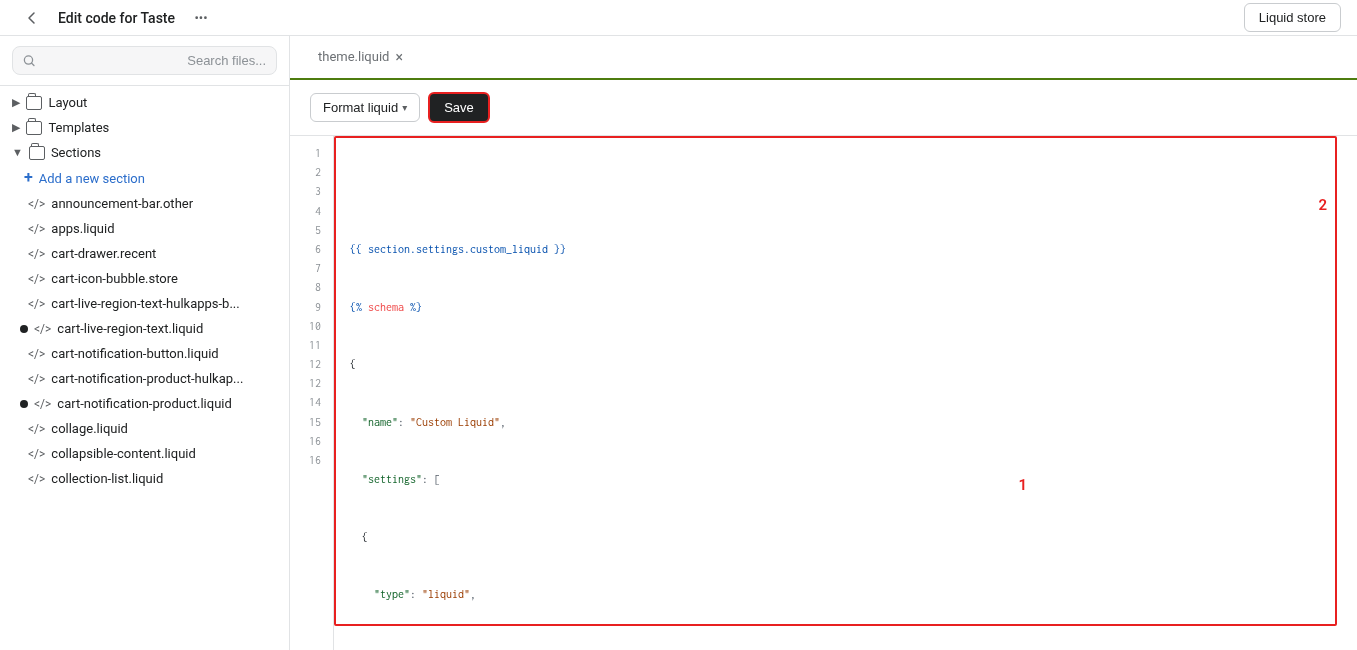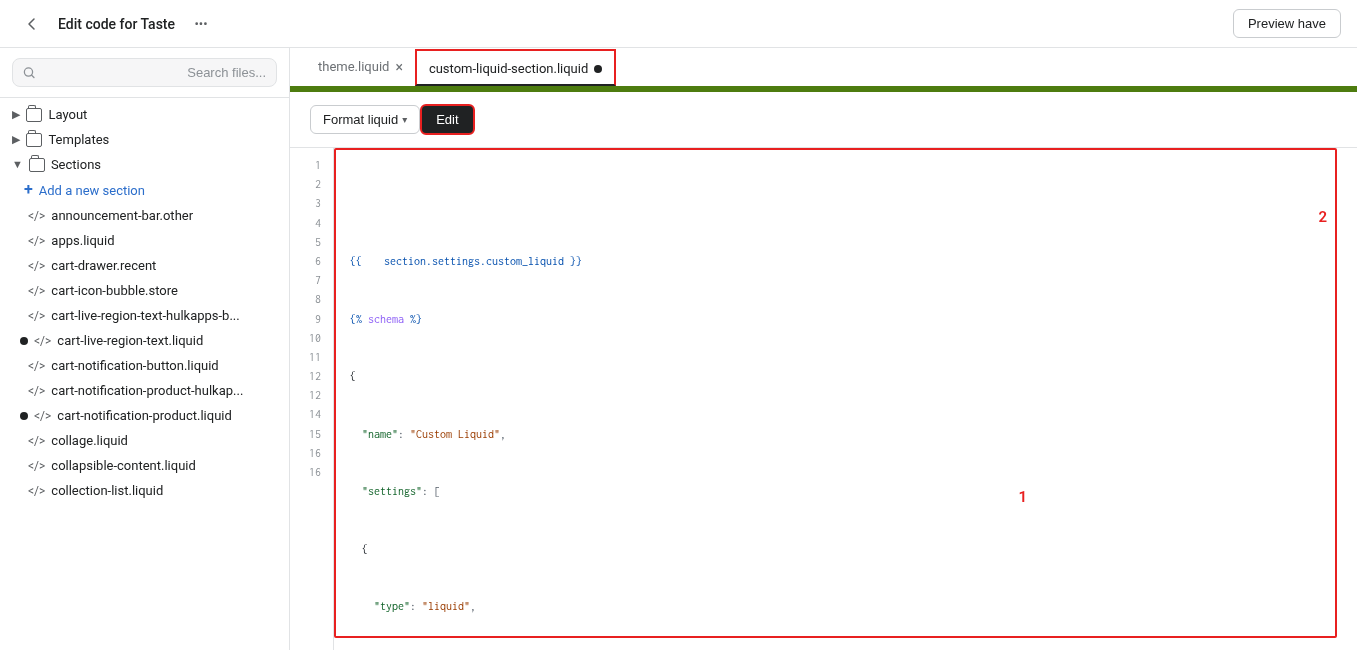--- a/index.html
+++ b/index.html
@@ -1,19 +1,19 @@
 <!DOCTYPE html>
 <html><head>
   <meta charset="utf-8">
   <style>
     * { box-sizing: border-box; margin: 0; padding: 0; }
     body { font-family: -apple-system, BlinkMacSystemFont, 'Segoe UI', Roboto, sans-serif; font-size: 13px; background: #fff; display: flex; flex-direction: column; height: 650px; overflow: hidden; }
 
     
-    .topbar { display: flex; align-items: center; justify-content: space-between; padding: 0 16px; height: 48px; border-bottom: 1px solid #e1e3e5; background: #fff; }
+    .topbar { display: flex; align-items: center; justify-content: space-between; padding: 0 16px; height: 36px; border-bottom: 1px solid #e1e3e5; background: #fff; }
     .topbar-left { display: flex; align-items: center; gap: 10px; }
     .topbar-back { width: 32px; height: 32px; display: flex; align-items: center; justify-content: center; cursor: pointer; border-radius: 6px; }
     .topbar-title { font-size: 14px; color: #202223; font-weight: 500; }
     .topbar-dots { width: 32px; height: 32px; display: flex; align-items: center; justify-content: center; cursor: pointer; border-radius: 6px; color: #5c5f62; }
     .preview-btn { border: 1px solid #c9cccf; background: #fff; border-radius: 6px; padding: 6px 14px; font-size: 13px; cursor: pointer; color: #202223; }
 
     
     .main { display: flex; flex: 1; overflow: hidden; }
 
     
@@ -30,48 +30,48 @@
     .tree-folder-icon { width: 16px; height: 14px; border: 1.5px solid #5c5f62; border-radius: 2px; position: relative; flex-shrink: 0; }
     .tree-folder-icon::before { content: ''; position: absolute; top: -4px; left: 1px; width: 6px; height: 3px; border: 1.5px solid #5c5f62; border-bottom: none; border-radius: 2px 2px 0 0; }
     .tree-code-icon { color: #5c5f62; font-size: 12px; flex-shrink: 0; }
     .add-section { display: flex; align-items: center; gap: 6px; padding: 5px 12px 5px 24px; cursor: pointer; color: #2c6ecb; font-size: 13px; }
     .add-icon { font-size: 16px; font-weight: 600; line-height: 1; }
 
     
     .content { flex: 1; display: flex; flex-direction: column; overflow: hidden; }
 
     
-    .tab-bar { display: flex; align-items: center; border-bottom: 6px solid #4d7c0f; background: #fff; padding: 0 16px; min-height: 44px; }
+    .tab-bar { display: flex; align-items: center; border-bottom: 2px solid #4d7c0f; background: #fff; padding: 0 16px; min-height: 44px; }
     .tab { display: flex; align-items: center; gap: 6px; padding: 10px 12px; font-size: 13px; cursor: pointer; color: #6d7175; border-bottom: 2px solid transparent; margin-bottom: -1px; }
     .tab.active { color: #202223; border-bottom: 2px solid #202223; }
     .tab-close { font-size: 14px; color: #6d7175; line-height: 1; }
     .tab-dot { width: 8px; height: 8px; background: #202223; border-radius: 50%; }
     .tab-name { font-size: 13px; }
 
     
     .editor-header { display: flex; align-items: center; justify-content: space-between; padding: 12px 20px; border-bottom: 1px solid #e1e3e5; }
     .no-changes { }
     .no-changes-title { font-size: 14px; font-weight: 600; color: #202223; margin-bottom: 2px; }
     .no-changes-sub { font-size: 12px; color: #6d7175; }
-    .editor-actions { display: flex; align-items: center; }
+    .editor-actions { display: flex; align-items: center; gap: 8px; }
     .format-btn { display: flex; align-items: center; gap: 4px; border: 1px solid #c9cccf; background: #fff; border-radius: 6px; padding: 6px 12px; font-size: 13px; cursor: pointer; color: #202223; }
     .format-btn .chevron { font-size: 10px; color: #5c5f62; }
     .save-btn { background: #202223; color: #fff; border: 2px solid #e82020; border-radius: 6px; padding: 6px 14px; font-size: 13px; cursor: pointer; font-weight: 500; }
 
     
     .editor-area { flex: 1; display: flex; overflow: hidden; }
     .line-numbers { padding: 8px 0; min-width: 44px; text-align: right; color: #8c9196; font-size: 12px; font-family: 'SF Mono', 'Monaco', 'Inconsolata', 'Fira Code', monospace; line-height: 1.6; background: #fff; border-right: 1px solid #e1e3e5; user-select: none; }
     .line-numbers span { display: block; padding: 0 12px 0 8px; }
     .code-content { flex: 1; padding: 8px 16px; font-size: 12px; font-family: 'SF Mono', 'Monaco', 'Inconsolata', 'Fira Code', monospace; line-height: 1.6; white-space: pre; overflow: auto; }
     .code-content .line { display: block; min-height: 1.6em; }
 
     
     .c-bracket { color: #0550ae; }
-    .c-tag { color: #8b5cf6; }
-    .c-var { color: #0550ae; margin-left: 16px; }
+    .c-tag { color: #ef4444; }
+    .c-var { color: #0550ae; }
     .c-string { color: #9a3c00; }
     .c-key { color: #116329; }
     .c-punct { color: #57606a; }
     .c-plain { color: #24292f; }
 
     
     .sidebar-tree::-webkit-scrollbar { width: 4px; }
     .sidebar-tree::-webkit-scrollbar-thumb { background: #c9cccf; border-radius: 2px; }
 
     
@@ -87,21 +87,21 @@
     <div class="topbar-back">
       <svg width="18" height="18" viewBox="0 0 18 18" fill="none">
         <path d="M11 4L6 9L11 14" stroke="#5c5f62" stroke-width="1.5" stroke-linecap="round" stroke-linejoin="round"></path>
       </svg>
     </div>
     <span class="topbar-title">Edit code for Taste</span>
     <div class="topbar-dots">
       <span>•••</span>
     </div>
   </div>
-  <button class="preview-btn">Preview have</button>
+  <button class="preview-btn">Liquid store</button>
 </div>
 
 <div class="main">
 
   <div class="sidebar">
 
     <div class="search-bar">
       <div class="search-input-wrap">
         <svg width="14" height="14" viewBox="0 0 14 14" fill="none">
           <circle cx="6" cy="6" r="4.5" stroke="#8c9196" stroke-width="1.4"></circle>
@@ -201,33 +201,29 @@
     </div>
   </div>
 
   <div class="content">
 
     <div class="tab-bar">
       <div class="tab">
         <span class="tab-name">theme.liquid</span>
         <span class="tab-close">×</span>
       </div>
-      <div class="tab active" style="border: 2px solid #e82020; border-bottom: 2px solid #202223; margin-bottom:-1px; padding-bottom: 8px;">
-        <span class="tab-name">custom-liquid-section.liquid</span>
-        <span class="tab-dot"></span>
-      </div>
     </div>
 
     <div class="editor-header">
       <div class="editor-actions">
         <button class="format-btn">
           <span>Format liquid</span>
           <span class="chevron">▾</span>
         </button>
-        <button class="save-btn">Edit</button>
+        <button class="save-btn">Save</button>
       </div>
     </div>
 
     <div class="editor-wrapper">
       <div class="editor-area">
 
         <div class="line-numbers">
           <span>1</span>
           <span>2</span>
           <span>3</span>

